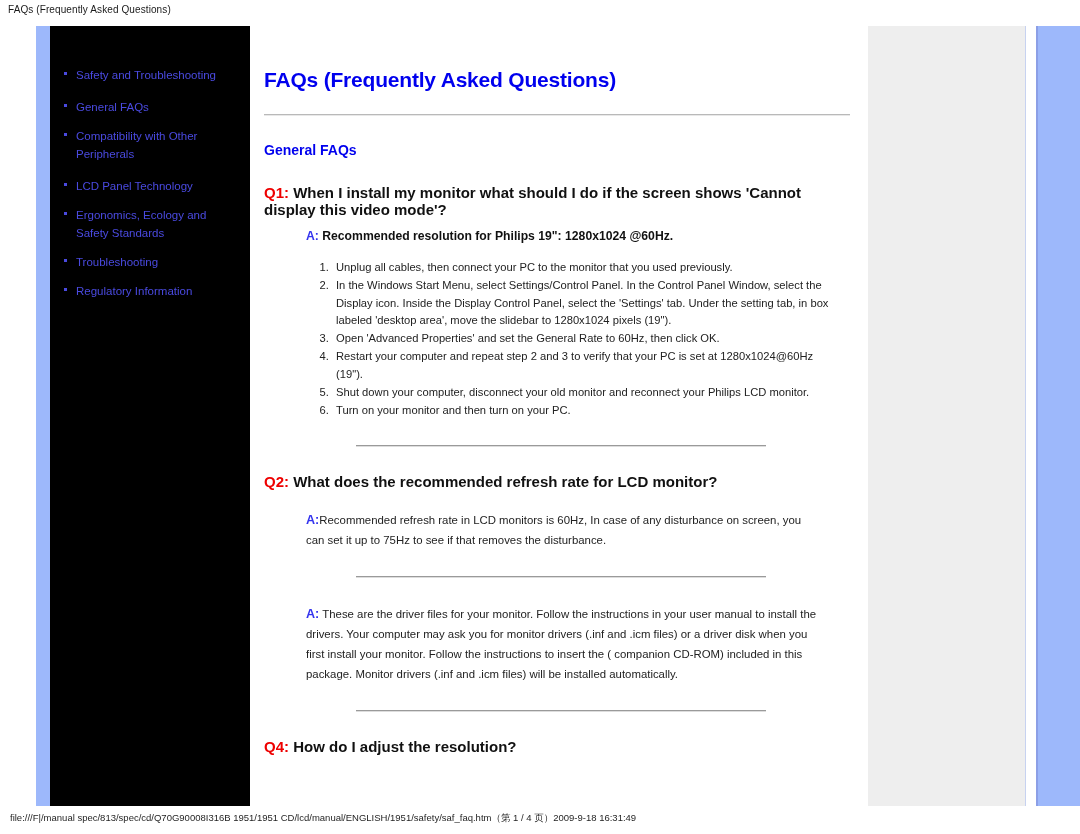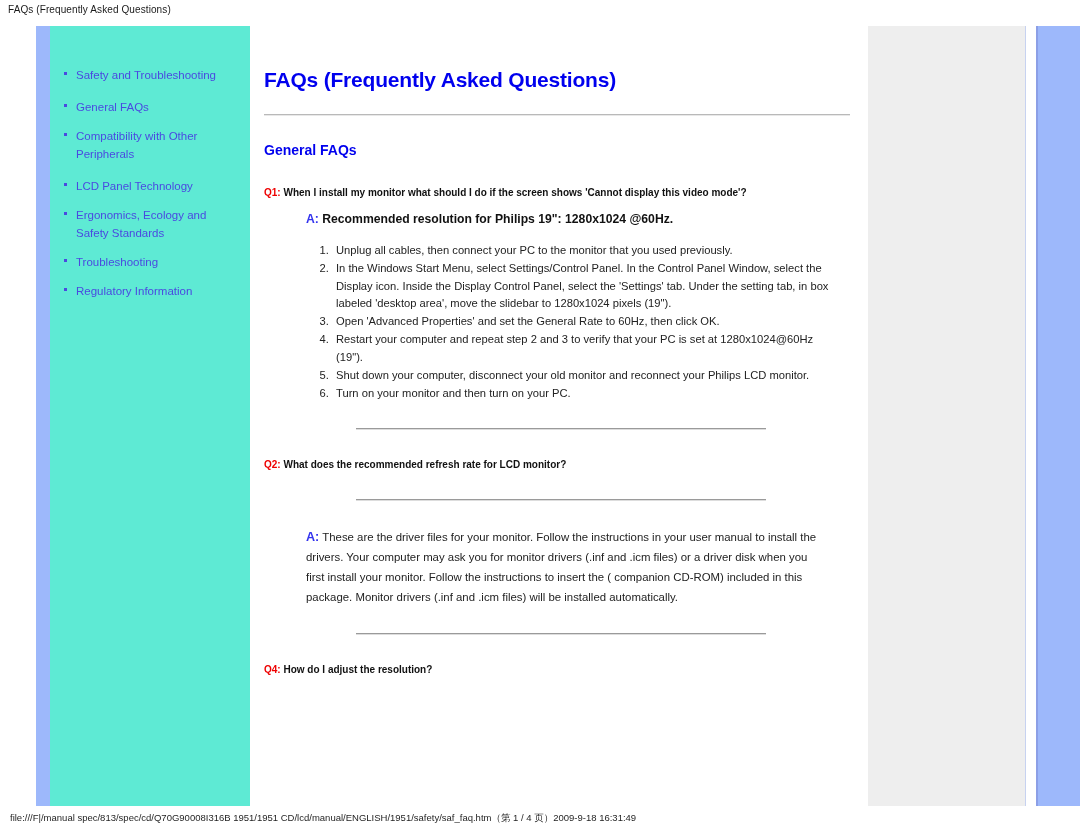--- a/index.html
+++ b/index.html
@@ -48,21 +48,21 @@
     height: 780px;
     background: #9db8fb;
   }
   
   .sidebar {
     position: absolute;
     top: 0;
     left: 50px;
     width: 200px;
     height: 780px;
-    background: #5eead4;
+    background: #000000;
     box-sizing: border-box;
     padding-top: 40px;
   }
   .nav-list {
     list-style: none;
     margin: 0;
     padding: 0 10px 0 12px;
   }
   .nav-item {
     position: relative;
@@ -109,21 +109,21 @@
   }
   .section-title {
     margin: 26px 0 0 0;
     font-size: 14px;
     font-weight: bold;
     color: #0000ee;
   }
 
   .q-block { margin-top: 26px; }
   .question {
-    font-size: 10px;
+    font-size: 15px;
     font-weight: bold;
     color: #111111;
     line-height: 17px;
   }
   .q-tag { color: #ee0000; }
   .answer-head {
     margin-top: 10px;
     padding-left: 42px;
     font-size: 12.2px;
     font-weight: bold;
@@ -270,20 +270,23 @@
       </ol>
     </div>
 
     <div class="rule-sep"></div>
 
     <div class="q-block">
       <div class="question">
         <span class="q-tag">Q2:</span>
         <span>What does the recommended refresh rate for LCD monitor?</span>
       </div>
+      <div class="answer-body">
+        <span class="a-tag">A:</span><span>Recommended refresh rate in LCD monitors is 60Hz, In case of any disturbance on screen, you can set it up to 75Hz to see if that removes the disturbance.</span>
+      </div>
     </div>
 
     <div class="rule-sep"></div>
 
     <div class="q-block">
       <div class="answer-body">
         <span class="a-tag">A:</span>
         <span>These are the driver files for your monitor. Follow the instructions in your user manual to install the drivers. Your computer may ask you for monitor drivers (.inf and .icm files) or a driver disk when you first install your monitor. Follow the instructions to insert the ( companion CD-ROM) included in this package. Monitor drivers (.inf and .icm files) will be installed automatically.</span>
       </div>
     </div>

